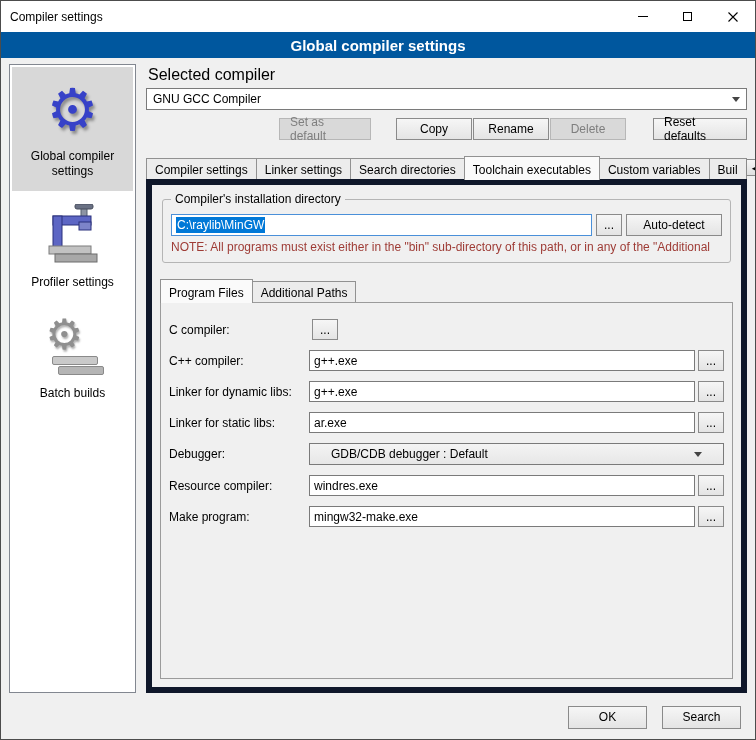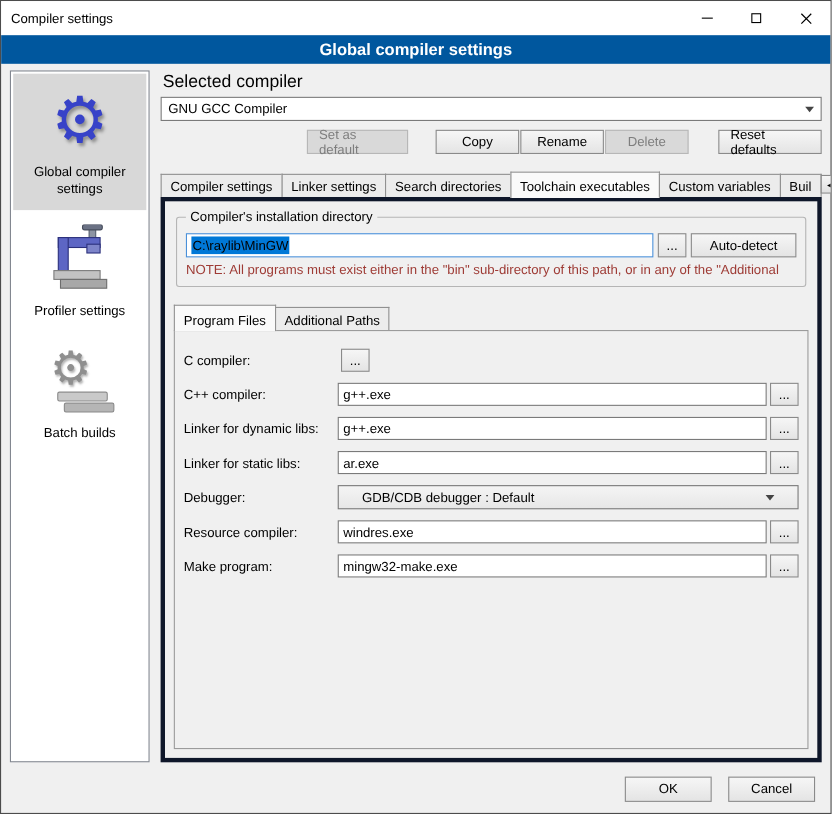--- a/index.html
+++ b/index.html
@@ -58,31 +58,31 @@
 
   
   .tabstrip { display:flex; align-items:flex-end; margin-top:16px; position:relative; z-index:2; }
   .tab { padding:4px 8px 4px 8px; border:1px solid #919191; border-bottom:none; background:#ececec;
          font-size:12px; white-space:nowrap; margin-right:-1px; height:21px; }
   .tab.active { background:#fafafa; height:24px; margin-bottom:-1px; padding-top:6px; }
   .tab-arrows { margin-left:auto; display:flex; gap:1px; align-self:center; }
   .tab-arrow { width:17px; height:17px; border:1px solid #8a8a8a; background:linear-gradient(#f6f6f6,#e0e0e0);
                display:flex; align-items:center; justify-content:center; font-size:9px; }
 
-  .panel { border:4px solid #0f172a; background:#f0f0f0; flex:1 1 auto; padding:8px; display:flex;
+  .panel { border:6px solid #0f172a; background:#f0f0f0; flex:1 1 auto; padding:8px; display:flex;
            flex-direction:column; min-height:0; }
 
   .groupbox { border:1px solid #b5b5b5; border-radius:3px; position:relative; margin:6px 2px 2px 2px;
               padding:14px 8px 8px 8px; }
   .gb-legend { position:absolute; top:-8px; left:8px; background:#f0f0f0; padding:0 4px; font-size:12px; }
   .dir-row { display:flex; gap:4px; align-items:center; }
   .textbox { height:22px; border:1px solid #7a7a7a; background:#fff; display:flex; align-items:center;
              padding:0 4px; font-size:12px; overflow:hidden; white-space:nowrap; }
   .dir-input { flex:1 1 auto; border-color:#4a90d9; }
-  .sel-text { background:#0078d7; color:#000000; padding:1px 1px; }
+  .sel-text { background:#0078d7; color:#ffffff; padding:1px 1px; }
   .btn.small { width:26px; padding:0; flex:0 0 auto; }
   .btn.autodetect { width:96px; flex:0 0 auto; }
   .note { color:#9e3b35; font-size:12px; margin-top:4px; white-space:nowrap; overflow:hidden; }
 
   .subtabstrip { display:flex; align-items:flex-end; margin-top:14px; position:relative; z-index:2; }
   .subpanel { border:1px solid #9b9b9b; background:#f0f0f0; flex:1 1 auto; padding:6px 8px; min-height:0; }
 
   .frow { display:flex; align-items:center; margin:10px 0; }
   .flabel { width:140px; flex:0 0 auto; font-size:12px; }
   .fvalue { flex:1 1 auto; height:21px; }
@@ -263,16 +263,16 @@
             <div class="btn small fbrowse">...</div>
           </div>
 
         </div>
       </div>
     </div>
   </div>
 
   <div class="footer">
     <div class="btn">OK</div>
-    <div class="btn">Cancel</div>
+    <div class="btn">Search</div>
   </div>
 
 </div>
 
 </body></html>

